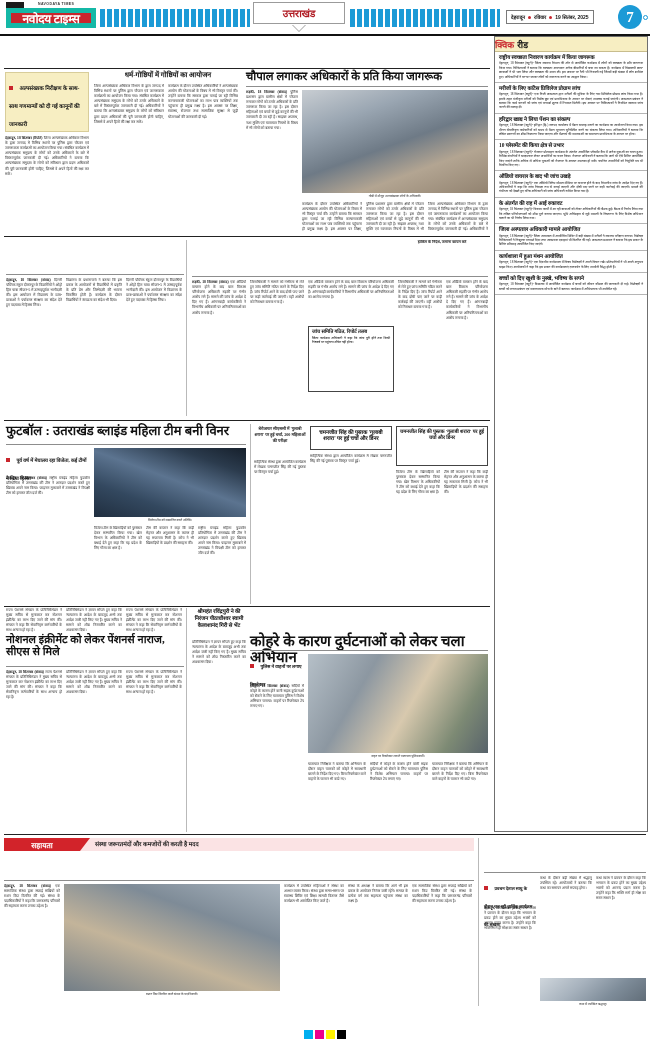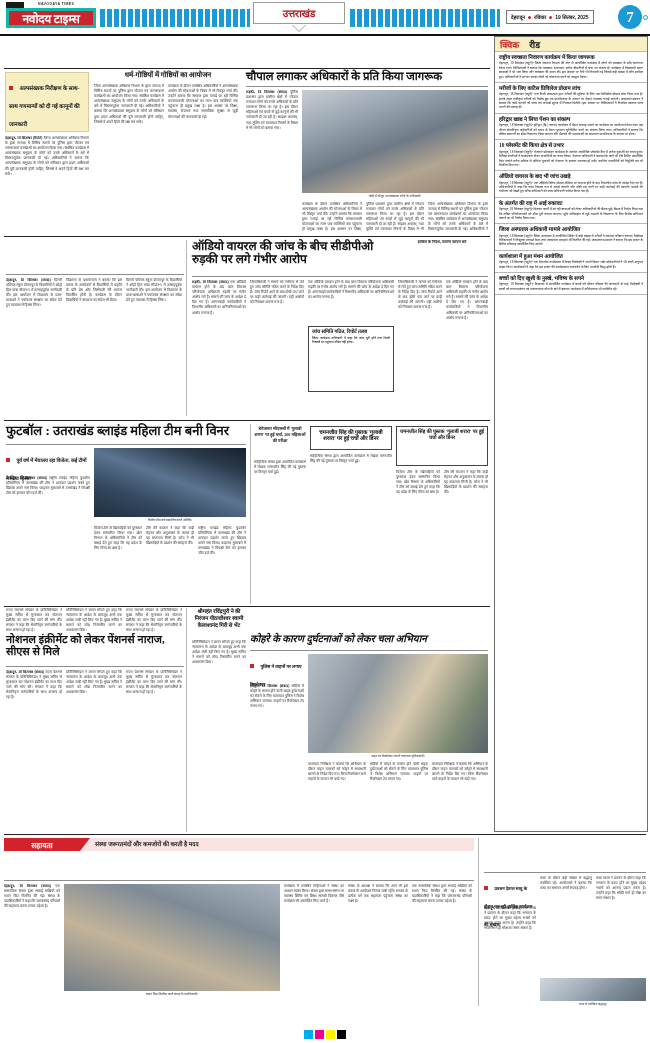--- a/index.html
+++ b/index.html
@@ -21,21 +21,21 @@
   
   .masthead {
     position: absolute; left: 0; top: 0;
     width: 650px; height: 34px;
     background: #ffffff;
   }
   .logo-box {
     position: absolute; left: 6px; top: 8px;
     width: 90px; height: 20px;
     background: #c9252c;
-    border: 3px solid #14b8a6;
+    border: 5px solid #14b8a6;
     display: flex; align-items: center; justify-content: center;
   }
   .logo-text {
     color: #ffffff; font-weight: bold; font-size: 12px;
     letter-spacing: -0.3px; white-space: nowrap;
     font-family: "Liberation Serif", "DejaVu Serif", serif;
   }
   .logo-latin {
     position: absolute; left: 38px; top: 2px;
     font-size: 3.5px; color: #333; letter-spacing: 0.4px;
@@ -134,21 +134,21 @@
 
   
   .sidebar {
     position:absolute; left:494px; top:36px;
     width:154px; height:796px;
     border:0.8px solid #6f6f6f;
     background:#fff;
   }
   .sidebar-head {
     height:15px; background:#f7eec2;
-    display:flex; align-items:center; padding-left:5px; gap:10px;
+    display:flex; align-items:center; gap:3px;
     border-bottom:0.6px solid #c8bd8d;
   }
   .sb-q { color:#c9252c; font-weight:bold; font-size:9px; font-family:"Liberation Serif",serif;}
   .sb-r { color:#111; font-weight:bold; font-size:9px; font-family:"Liberation Serif",serif;}
   .sb-item { padding:2px 4px 3px 4px; border-bottom:0.6px solid #b5b5b5; }
   .sb-hl {
     font-family:"Liberation Serif",serif; font-weight:bold;
     font-size:5.4px; line-height:1.15; color:#111; margin-bottom:1px;
   }
   .sb-body { font-family:"Liberation Serif",serif; font-size:3.3px;
@@ -265,21 +265,20 @@
     <span>दिल्ली पब्लिक स्कूल दौलतपुर के विद्यार्थियों ने ओहो हिल यात्रा सीजन-5 में उत्साहपूर्वक भागीदारी की। इस आयोजन में विद्यालय के छात्र-छात्राओं ने पर्यावरण संरक्षण का संदेश देते हुए पदयात्रा में हिस्सा लिया।</span>
   </div>
   <div class="body-col" style="position:absolute;left:66px;top:278px;width:56px;height:138px;">
     <span>विद्यालय के प्रधानाचार्य ने बताया कि इस प्रकार के आयोजनों से विद्यार्थियों में प्रकृति के प्रति प्रेम और जिम्मेदारी की भावना विकसित होती है। कार्यक्रम के दौरान विद्यार्थियों ने स्वच्छता का संदेश भी दिया।</span>
   </div>
   <div class="body-col" style="position:absolute;left:126px;top:278px;width:56px;height:138px;">
     <span>दिल्ली पब्लिक स्कूल दौलतपुर के विद्यार्थियों ने ओहो हिल यात्रा सीजन-5 में उत्साहपूर्वक भागीदारी की। इस आयोजन में विद्यालय के छात्र-छात्राओं ने पर्यावरण संरक्षण का संदेश देते हुए पदयात्रा में हिस्सा लिया।</span>
   </div>
   <div class="vrule" style="left:186px;top:240px;height:176px;"></div>
 
-  <div class="hl" style="position:absolute;left:192px;top:240px;width:200px;font-size:12px;">ऑडियो वायरल की जांच के बीच सीडीपीओ रुड़की पर लगे गंभीर आरोप</div>
   <div class="body-col" style="position:absolute;left:396px;top:240px;width:92px;height:34px;font-size:3.9px;font-weight:bold;text-align:center;">हाकिम के निर्देश, जमाना कायम करें</div>
   <div class="hrule" style="left:192px;top:276px;width:296px;"></div>
   <div class="body-col" style="position:absolute;left:192px;top:280px;width:54px;height:136px;">
     <span class="kicker">रुड़की, 18 सितम्बर (संवाद)</span>
     <span>एक ऑडियो वायरल होने के बाद बाल विकास परियोजना अधिकारी रुड़की पर गंभीर आरोप लगे हैं। मामले की जांच के आदेश दे दिए गए हैं। आंगनबाड़ी कार्यकत्रियों ने विभागीय अधिकारी पर अनियमितताओं का आरोप लगाया है।</span>
   </div>
   <div class="body-col" style="position:absolute;left:250px;top:280px;width:54px;height:136px;">
     <span>जिलाधिकारी ने मामले को गंभीरता से लेते हुए जांच समिति गठित करने के निर्देश दिए हैं। जांच रिपोर्ट आने के बाद दोषी पाए जाने पर कड़ी कार्रवाई की जाएगी। वहीं आरोपों को निराधार बताया गया है।</span>
   </div>
 
@@ -373,21 +372,21 @@
     <span>राज्य पेंशनर्स संगठन के प्रतिनिधिमंडल ने मुख्य सचिव से मुलाकात कर नोशनल इंक्रीमेंट का लाभ दिए जाने की मांग की। संगठन ने कहा कि सेवानिवृत्त कर्मचारियों के साथ अन्याय हो रहा है।</span>
   </div>
 
   <div class="vrule" style="left:186px;top:608px;height:224px;"></div>
 
   <div class="hl" style="position:absolute;left:192px;top:608px;width:54px;font-size:5.4px;line-height:1.3;text-align:center;">श्रीमहंत रविंद्रपुरी ने की निरंजन पीठाधीश्वर स्वामी कैलाशानंद गिरी से भेंट</div>
   <div class="body-col" style="position:absolute;left:192px;top:640px;width:54px;height:190px;">
     <span>प्रतिनिधिमंडल ने ज्ञापन सौंपते हुए कहा कि न्यायालय के आदेश के बावजूद अभी तक आदेश जारी नहीं किए गए हैं। मुख्य सचिव ने मामले को शीघ्र निस्तारित करने का आश्वासन दिया।</span>
   </div>
 
-  <div class="hl" style="position:absolute;left:250px;top:634px;width:238px;font-size:10px;font-style:italic;">कोहरे के कारण दुर्घटनाओं को लेकर चला अभियान</div>
+  <div class="hl" style="position:absolute;left:250px;top:634px;width:238px;font-size:15px;">कोहरे के कारण दुर्घटनाओं को लेकर चला अभियान</div>
   <div class="hrule" style="left:250px;top:650px;width:238px;"></div>
 
   <div style="position:absolute;left:250px;top:654px;width:54px;">
     <span class="bullet-sq"></span>
     <span style="font-family:'Liberation Serif',serif;font-weight:bold;font-size:4.6px;line-height:1.3;color:#111;">पुलिस ने वाहनों पर लगाए रिफ्लेक्टर</span>
   </div>
   <div class="body-col" style="position:absolute;left:250px;top:684px;width:54px;height:146px;">
     <span class="kicker">हरिद्वार, 18 सितम्बर (संवाद)</span>
     <span>सर्दियों में कोहरे के कारण होने वाली सड़क दुर्घटनाओं को रोकने के लिए यातायात पुलिस ने विशेष अभियान चलाया। वाहनों पर रिफ्लेक्टर टेप लगाए गए।</span>
   </div>

